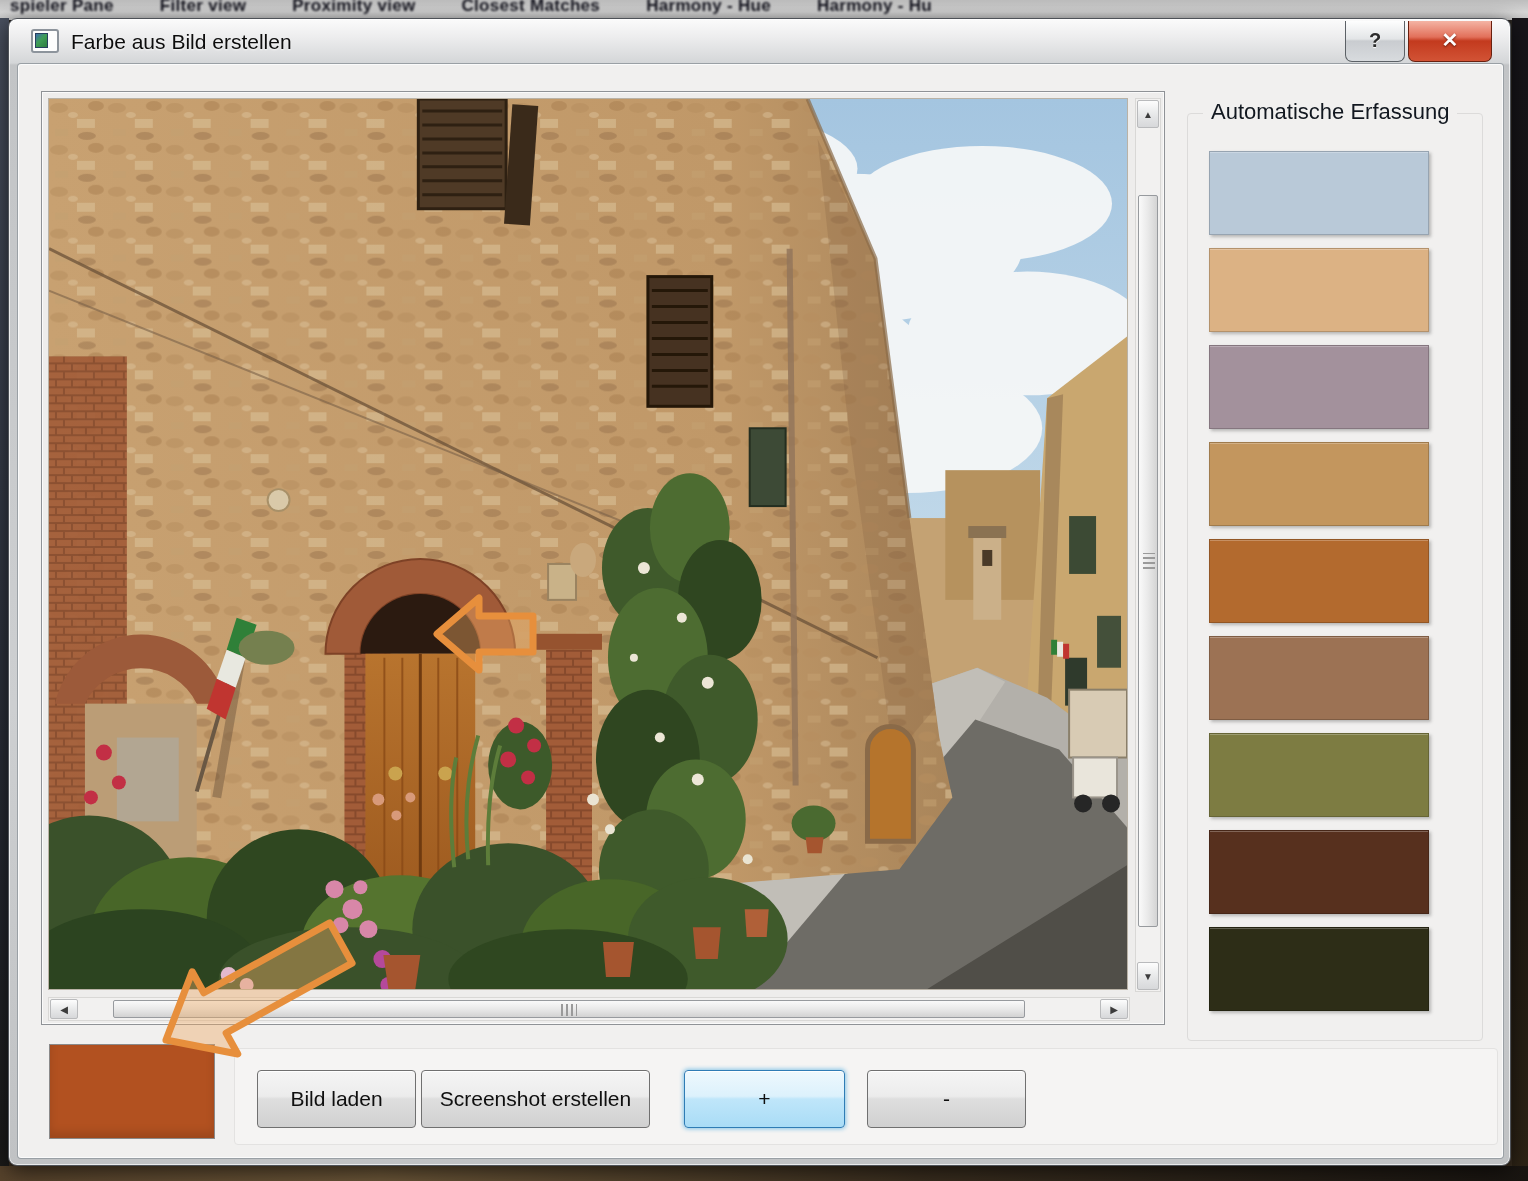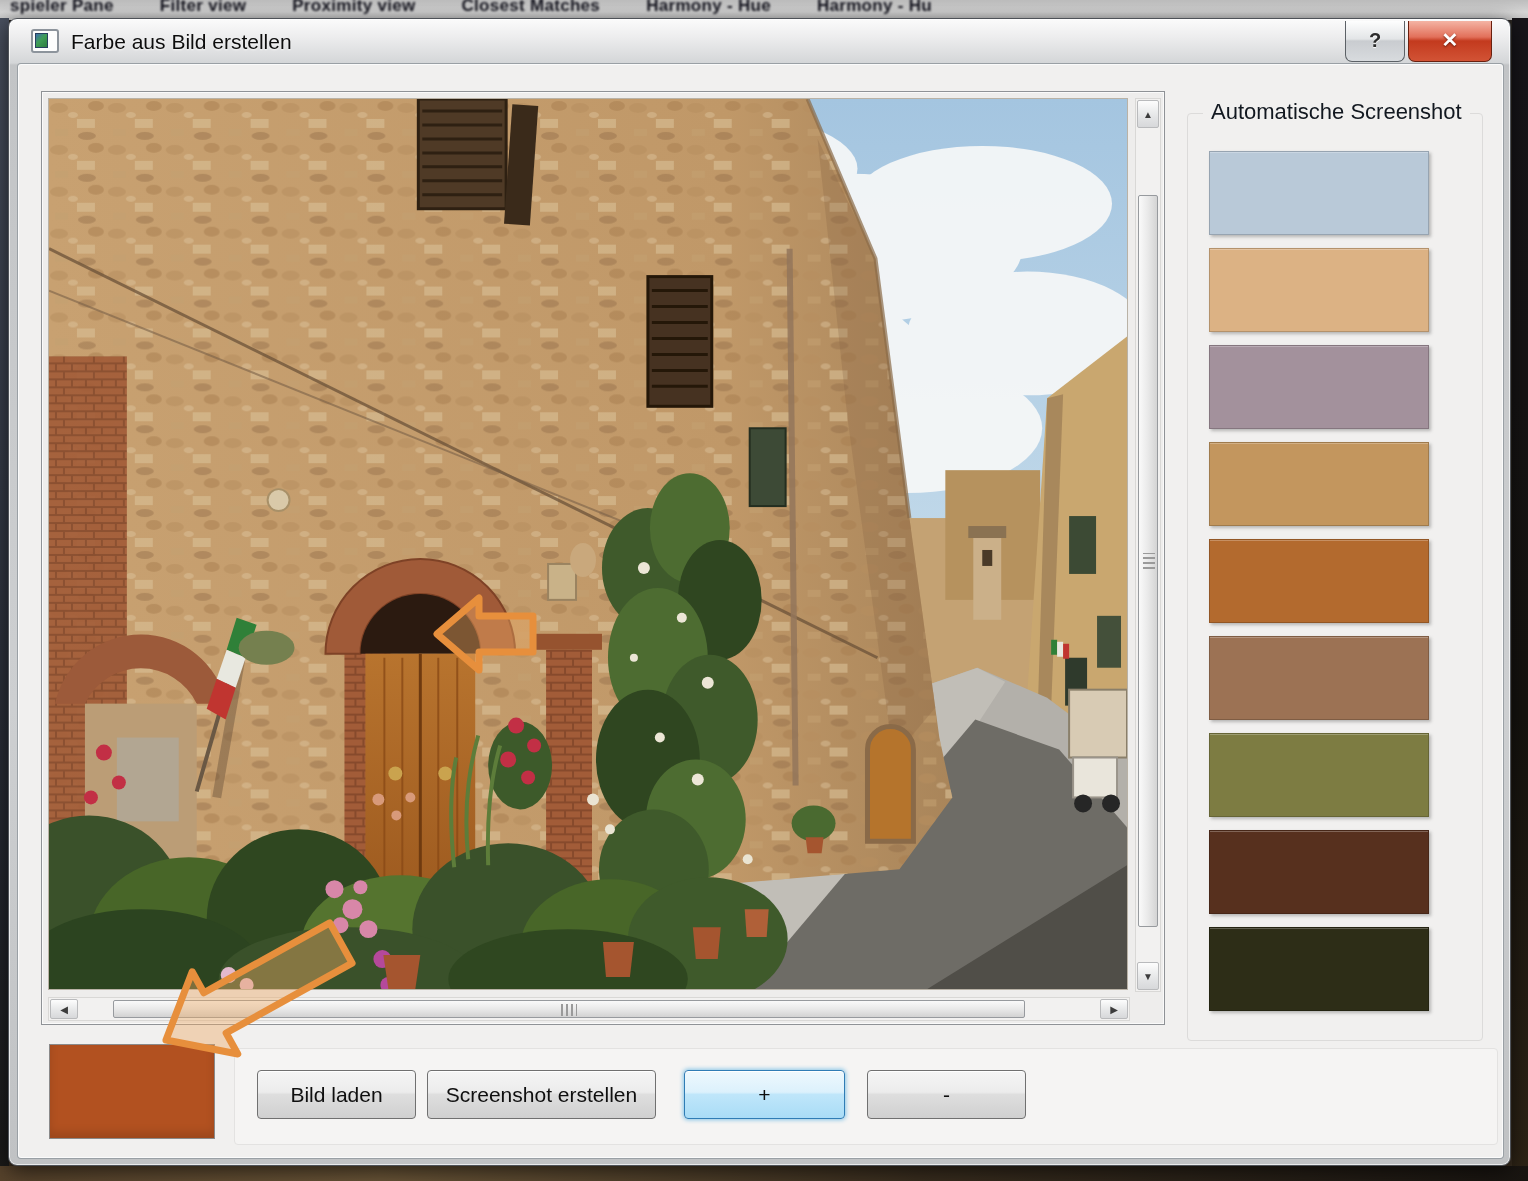--- a/index.html
+++ b/index.html
@@ -141,29 +141,29 @@
   
   .picked-swatch {
     position:absolute; left:30px; top:979px; width:166px; height:95px;
     border:1px solid #8a8a8a; box-shadow:inset 0 -6px 8px rgba(0,0,0,.12);
   }
   .btn-panel {
     position:absolute; left:215px; top:983px; width:1264px; height:97px;
     background:#f5f4f3; border:1px solid #e3e2e1; border-radius:4px;
   }
   .w7btn {
-    position:absolute; top:21px; height:49px;
+    position:absolute; top:21px; height:58px;
     border:1px solid #707070; border-radius:4px;
     background:linear-gradient(180deg,#f5f5f5 0%,#ececec 45%,#dedede 50%,#d0d0d0 100%);
     box-shadow:inset 0 1px 0 #fff;
     font-family:"Liberation Sans",sans-serif; font-size:21px; color:#0f0f0f;
     cursor:default;
   }
   .btn-load   { left:22px;  width:159px; }
-  .btn-shot   { left:192px; width:229px; }
+  .btn-shot   { left:186px; width:229px; }
   .btn-plus   {
     left:449px; width:161px;
     border-color:#2f7cb5;
     background:linear-gradient(180deg,#eef8fd 0%,#dcf1fc 45%,#bfe6fa 50%,#a9dcf6 100%);
     box-shadow:0 0 4px 1px #86c4e6, inset 0 1px 0 #fff;
   }
   .btn-minus  { left:632px; width:159px; }
   .btn-cancel { left:1070px; width:156px; }
 
   
@@ -404,21 +404,21 @@
         <div class="sb-btn sb-down">▼</div>
       </div>
       <div class="hscroll">
         <div class="sb-btn sb-left">◀</div>
         <div class="h-thumb"></div>
         <div class="sb-btn sb-right">▶</div>
       </div>
     </div>
 
     <div class="auto-group"></div>
-    <div class="auto-label">Automatische Screenshot</div>
+    <div class="auto-label">Automatische Erfassung</div>
     <div class="swatch-list">
         <div class="swatch" style="background: rgb(185, 201, 216);"></div>
         <div class="swatch" style="background: rgb(220, 178, 132);"></div>
         <div class="swatch" style="background: rgb(163, 145, 156);"></div>
         <div class="swatch" style="background: rgb(195, 150, 94);"></div>
         <div class="swatch" style="background: rgb(179, 106, 46);"></div>
         <div class="swatch" style="background: rgb(156, 114, 84);"></div>
         <div class="swatch" style="background: rgb(125, 124, 66);"></div>
         <div class="swatch" style="background: rgb(87, 48, 30);"></div>
         <div class="swatch" style="background: rgb(45, 45, 23);"></div>

